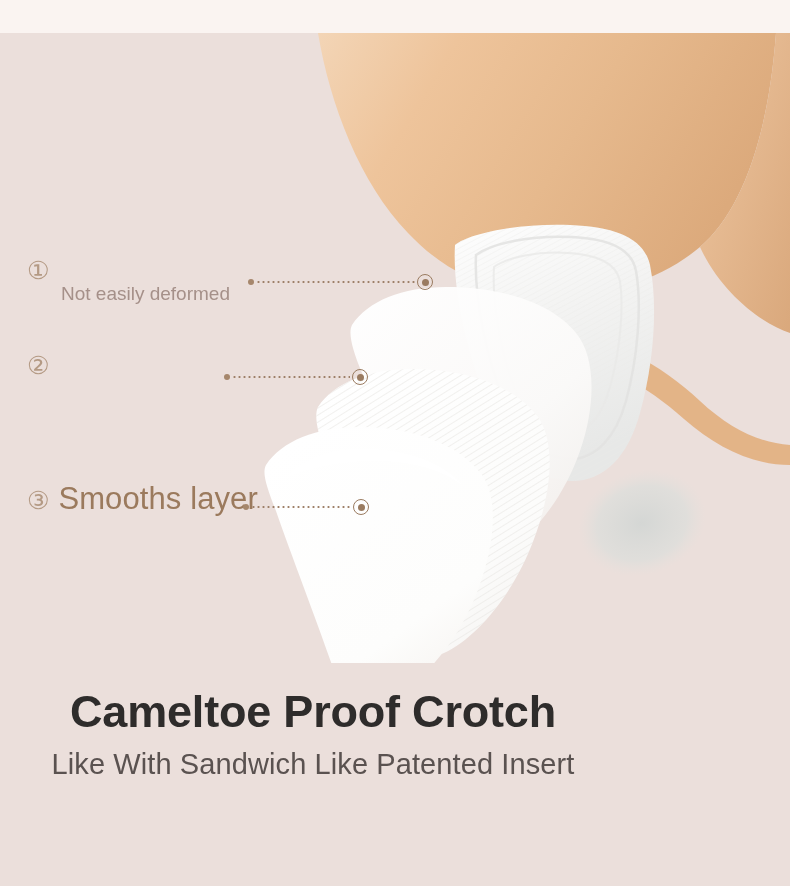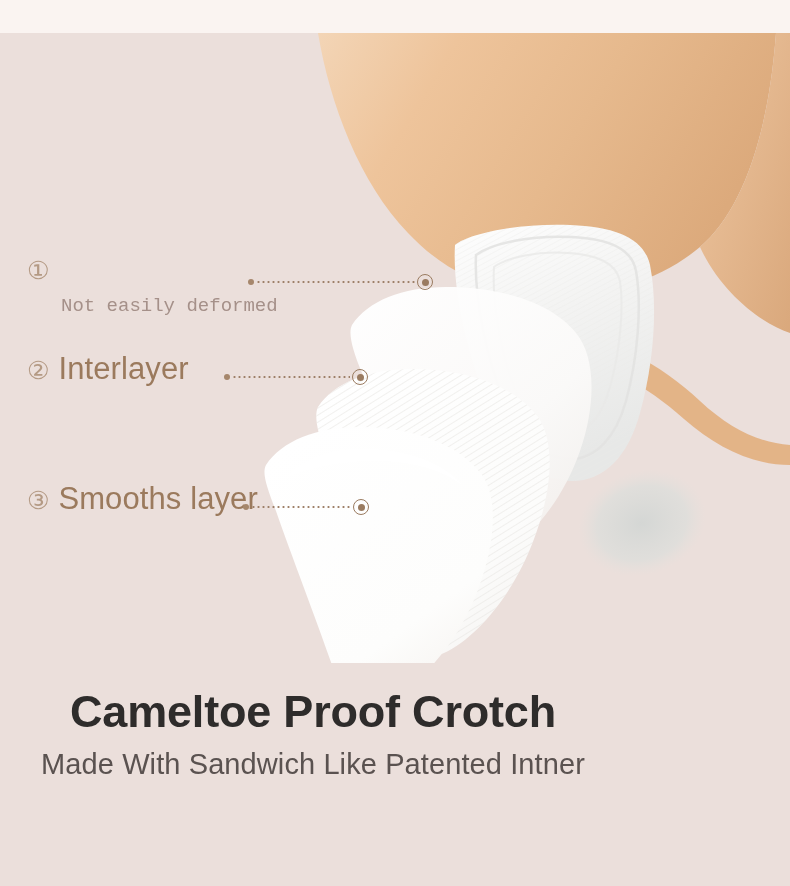--- a/index.html
+++ b/index.html
@@ -61,28 +61,27 @@
     font-family: "DejaVu Sans", sans-serif;
   }
   .callout-title {
     font-size: 31px;
     line-height: 1.05;
     color: #9b7a5d;
     letter-spacing: 0.1px;
     font-weight: 400;
   }
   .callout-sub {
-    margin-top: 12px;
+    margin-top: 0;
     margin-left: 34px;
     font-size: 19px;
     line-height: 1.2;
     color: #a59089;
     font-weight: 400;
     white-space: nowrap;
-    font-family: Liberation Mono, monospace;
   }
 
   
   .leader {
     position: absolute;
     height: 16px;
     display: flex;
     align-items: center;
     z-index: 31;
   }
@@ -326,29 +325,28 @@
   <div class="callout" style="left:27px; top:258px;">
     <div class="callout-head">
       <span class="callout-num">①</span>
     </div>
     <div class="callout-sub">Not easily deformed</div>
   </div>
 
   <div class="callout" style="left:27px; top:353px;">
     <div class="callout-head">
       <span class="callout-num">②</span>
-      <span class="callout-title">Interlayer</span>
     </div>
   </div>
 
   <div class="callout" style="left:27px; top:483px;">
     <div class="callout-head">
       <span class="callout-num">③</span>
       <span class="callout-title">Smooths layer</span>
     </div>
   </div>
 
   <div class="headline-block">
     <div class="headline">Cameltoe Proof Crotch</div>
-    <div class="subheadline">Made With Sandwich Like Patented Intner</div>
+    <div class="subheadline">Like With Sandwich Like Patented Insert</div>
   </div>
 
 </div>
 
 </body></html>

